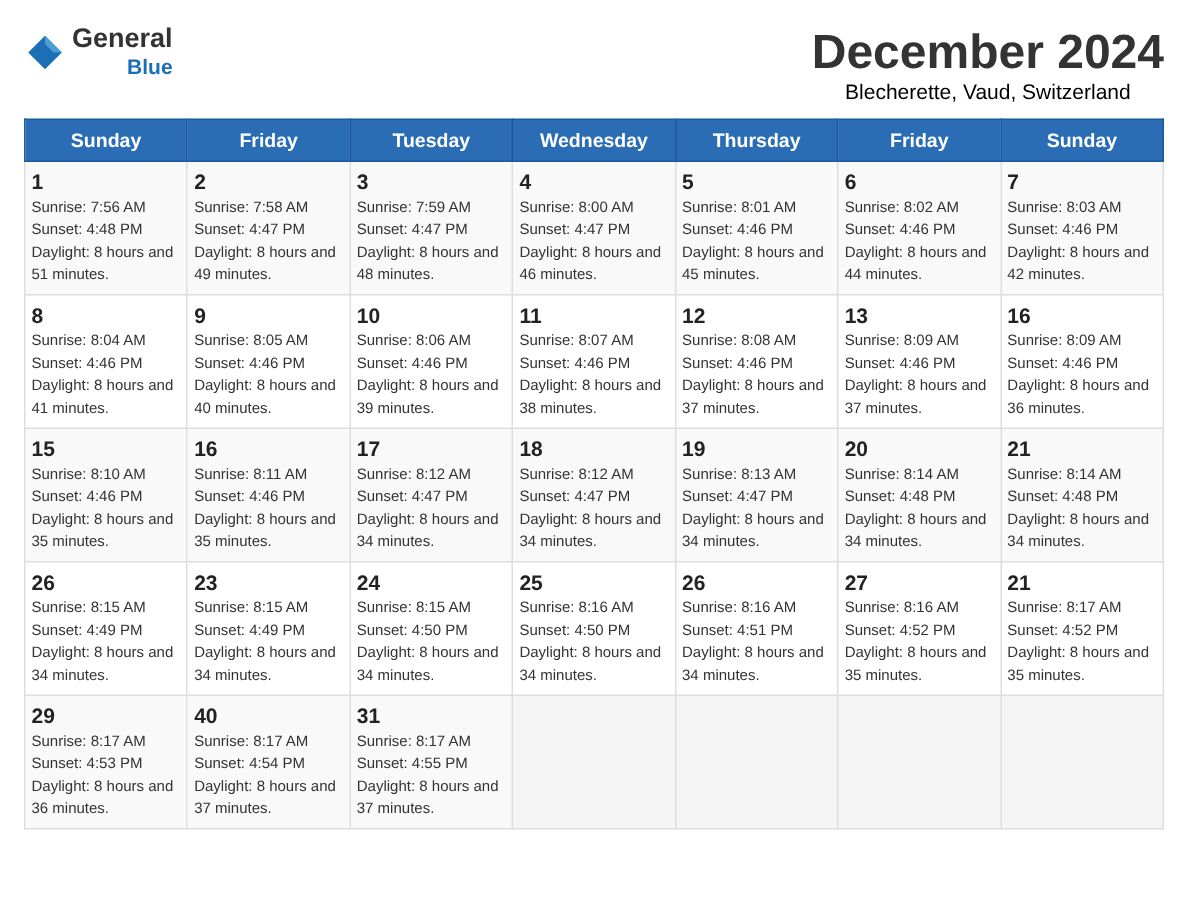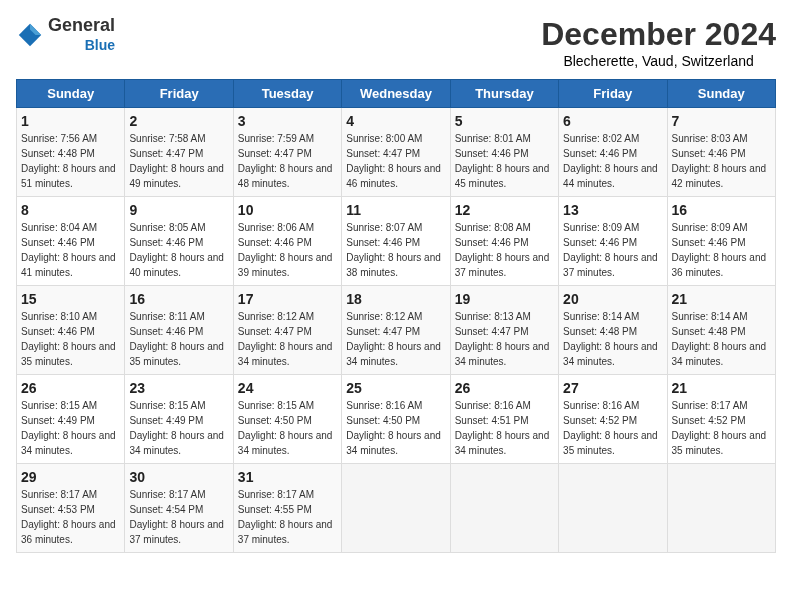--- a/index.html
+++ b/index.html
@@ -246,21 +246,21 @@
           <span class="day-number">21</span>
           <div class="day-info">Sunrise: 8:17 AM<br>Sunset: 4:52 PM<br>Daylight: 8 hours and 35 minutes.</div>
         </td>
       </tr>
       <tr>
         <td>
           <span class="day-number">29</span>
           <div class="day-info">Sunrise: 8:17 AM<br>Sunset: 4:53 PM<br>Daylight: 8 hours and 36 minutes.</div>
         </td>
         <td>
-          <span class="day-number">30</span>
+          <span class="day-number">40</span>
           <div class="day-info">Sunrise: 8:17 AM<br>Sunset: 4:54 PM<br>Daylight: 8 hours and 37 minutes.</div>
         </td>
         <td>
           <span class="day-number">31</span>
           <div class="day-info">Sunrise: 8:17 AM<br>Sunset: 4:55 PM<br>Daylight: 8 hours and 37 minutes.</div>
         </td>
         <td class="empty-cell"></td>
         <td class="empty-cell"></td>
         <td class="empty-cell"></td>
         <td class="empty-cell"></td>

